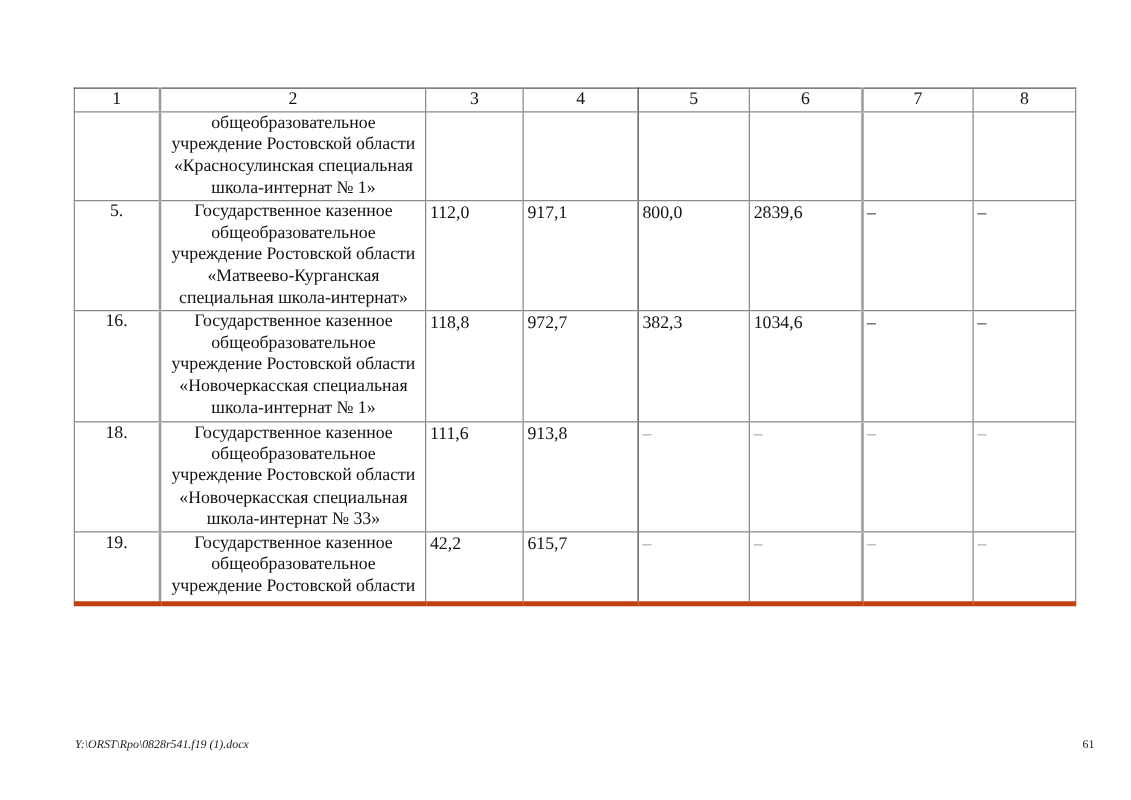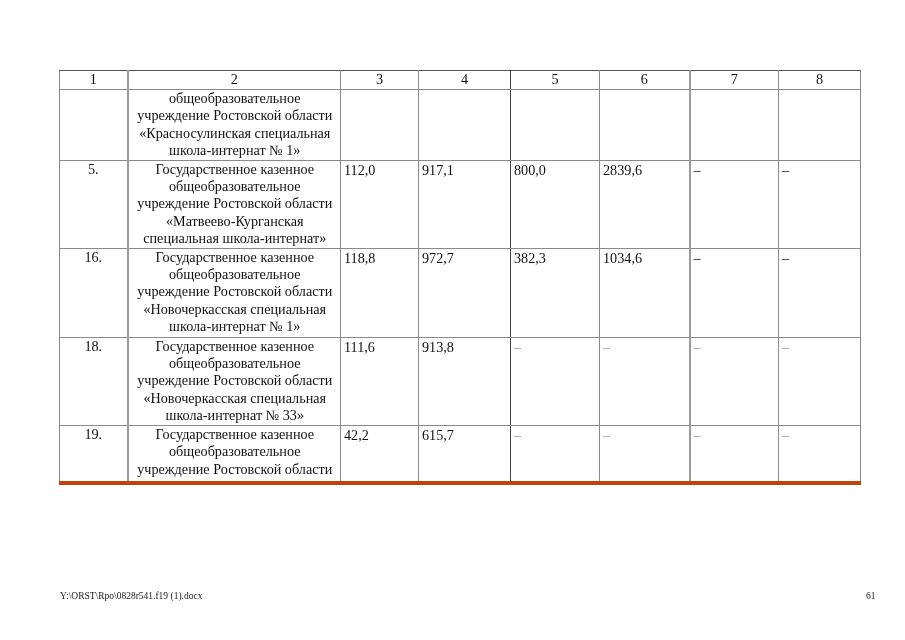--- a/index.html
+++ b/index.html
@@ -41,21 +41,21 @@
     table.doc-table td.c1 { border-right: 2px solid #9a9a9a; }
     tr.r15 td { height: 86px; }
     tr.r16 td { height: 87px; }
     tr.r17 td { height: 103px; }
     tr.r18 td { height: 85px; }
     tr.r19 td { height: 54px; border-bottom: 4px solid #c2410c; }
     tr.cont td { height: 67px; }
     .light { color: #9a9a9a; }
     .footer-path {
       position: absolute; left: 60px; top: 591px;
-      font-size: 9.5px; color: #222;
+      font-size: 9.5px; color: #222; font-style: italic;
     }
     .footer-page {
       position: absolute; left: 866px; top: 591px;
       font-size: 9.5px; color: #222;
     }
   </style>
 </head>
 <body>
 
 <div class="page">

